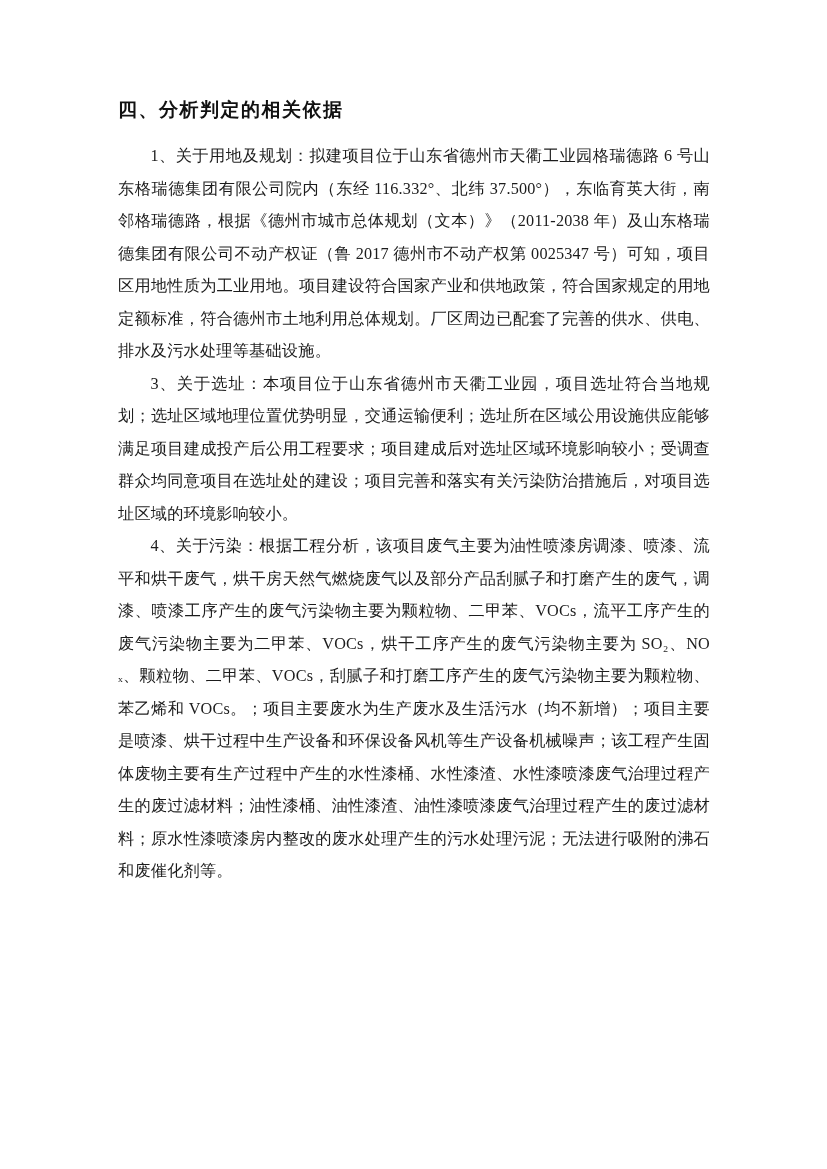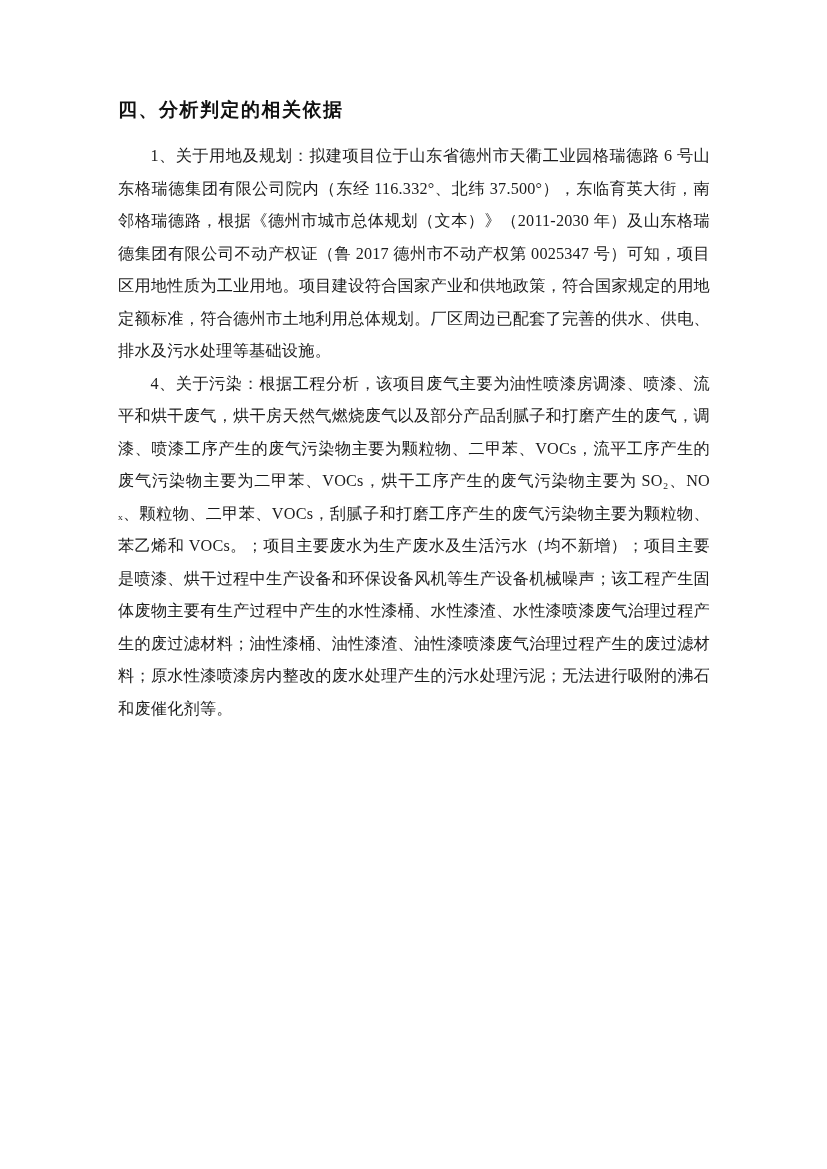--- a/index.html
+++ b/index.html
@@ -44,16 +44,17 @@
     letter-spacing: 0.2px;
     word-break: break-all;
   }
 </style>
 </head>
 <body>
 
 <div class="page">
   <div class="content">
     <h1 class="doc-heading">四、分析判定的相关依据</h1>
-    <p class="doc-paragraph">1、关于用地及规划：拟建项目位于山东省德州市天衢工业园格瑞德路 6 号山东格瑞德集团有限公司院内（东经 116.332°、北纬 37.500°），东临育英大街，南邻格瑞德路，根据《德州市城市总体规划（文本）》（2011-2030 年）及山东格瑞德集团有限公司不动产权证（鲁 2017 德州市不动产权第 0025347 号）可知，项目区用地性质为工业用地。项目建设符合国家产业和供地政策，符合国家规定的用地定额标准，符合德州市土地利用总体规划。厂区周边已配套了完善的供水、供电、排水及污水处理等基础设施。</p>
+    <p class="doc-paragraph">1、关于用地及规划：拟建项目位于山东省德州市天衢工业园格瑞德路 6 号山东格瑞德集团有限公司院内（东经 116.332°、北纬 37.500°），东临育英大街，南邻格瑞德路，根据《德州市城市总体规划（文本）》（2011-2038 年）及山东格瑞德集团有限公司不动产权证（鲁 2017 德州市不动产权第 0025347 号）可知，项目区用地性质为工业用地。项目建设符合国家产业和供地政策，符合国家规定的用地定额标准，符合德州市土地利用总体规划。厂区周边已配套了完善的供水、供电、排水及污水处理等基础设施。</p>
+    <p class="doc-paragraph">3、关于选址：本项目位于山东省德州市天衢工业园，项目选址符合当地规划；选址区域地理位置优势明显，交通运输便利；选址所在区域公用设施供应能够满足项目建成投产后公用工程要求；项目建成后对选址区域环境影响较小；受调查群众均同意项目在选址处的建设；项目完善和落实有关污染防治措施后，对项目选址区域的环境影响较小。</p>
     <p class="doc-paragraph">4、关于污染：根据工程分析，该项目废气主要为油性喷漆房调漆、喷漆、流平和烘干废气，烘干房天然气燃烧废气以及部分产品刮腻子和打磨产生的废气，调漆、喷漆工序产生的废气污染物主要为颗粒物、二甲苯、VOCs，流平工序产生的废气污染物主要为二甲苯、VOCs，烘干工序产生的废气污染物主要为 SO₂、NOₓ、颗粒物、二甲苯、VOCs，刮腻子和打磨工序产生的废气污染物主要为颗粒物、苯乙烯和 VOCs。；项目主要废水为生产废水及生活污水（均不新增）；项目主要是喷漆、烘干过程中生产设备和环保设备风机等生产设备机械噪声；该工程产生固体废物主要有生产过程中产生的水性漆桶、水性漆渣、水性漆喷漆废气治理过程产生的废过滤材料；油性漆桶、油性漆渣、油性漆喷漆废气治理过程产生的废过滤材料；原水性漆喷漆房内整改的废水处理产生的污水处理污泥；无法进行吸附的沸石和废催化剂等。</p>
   </div>
 </div>
 
 </body></html>

